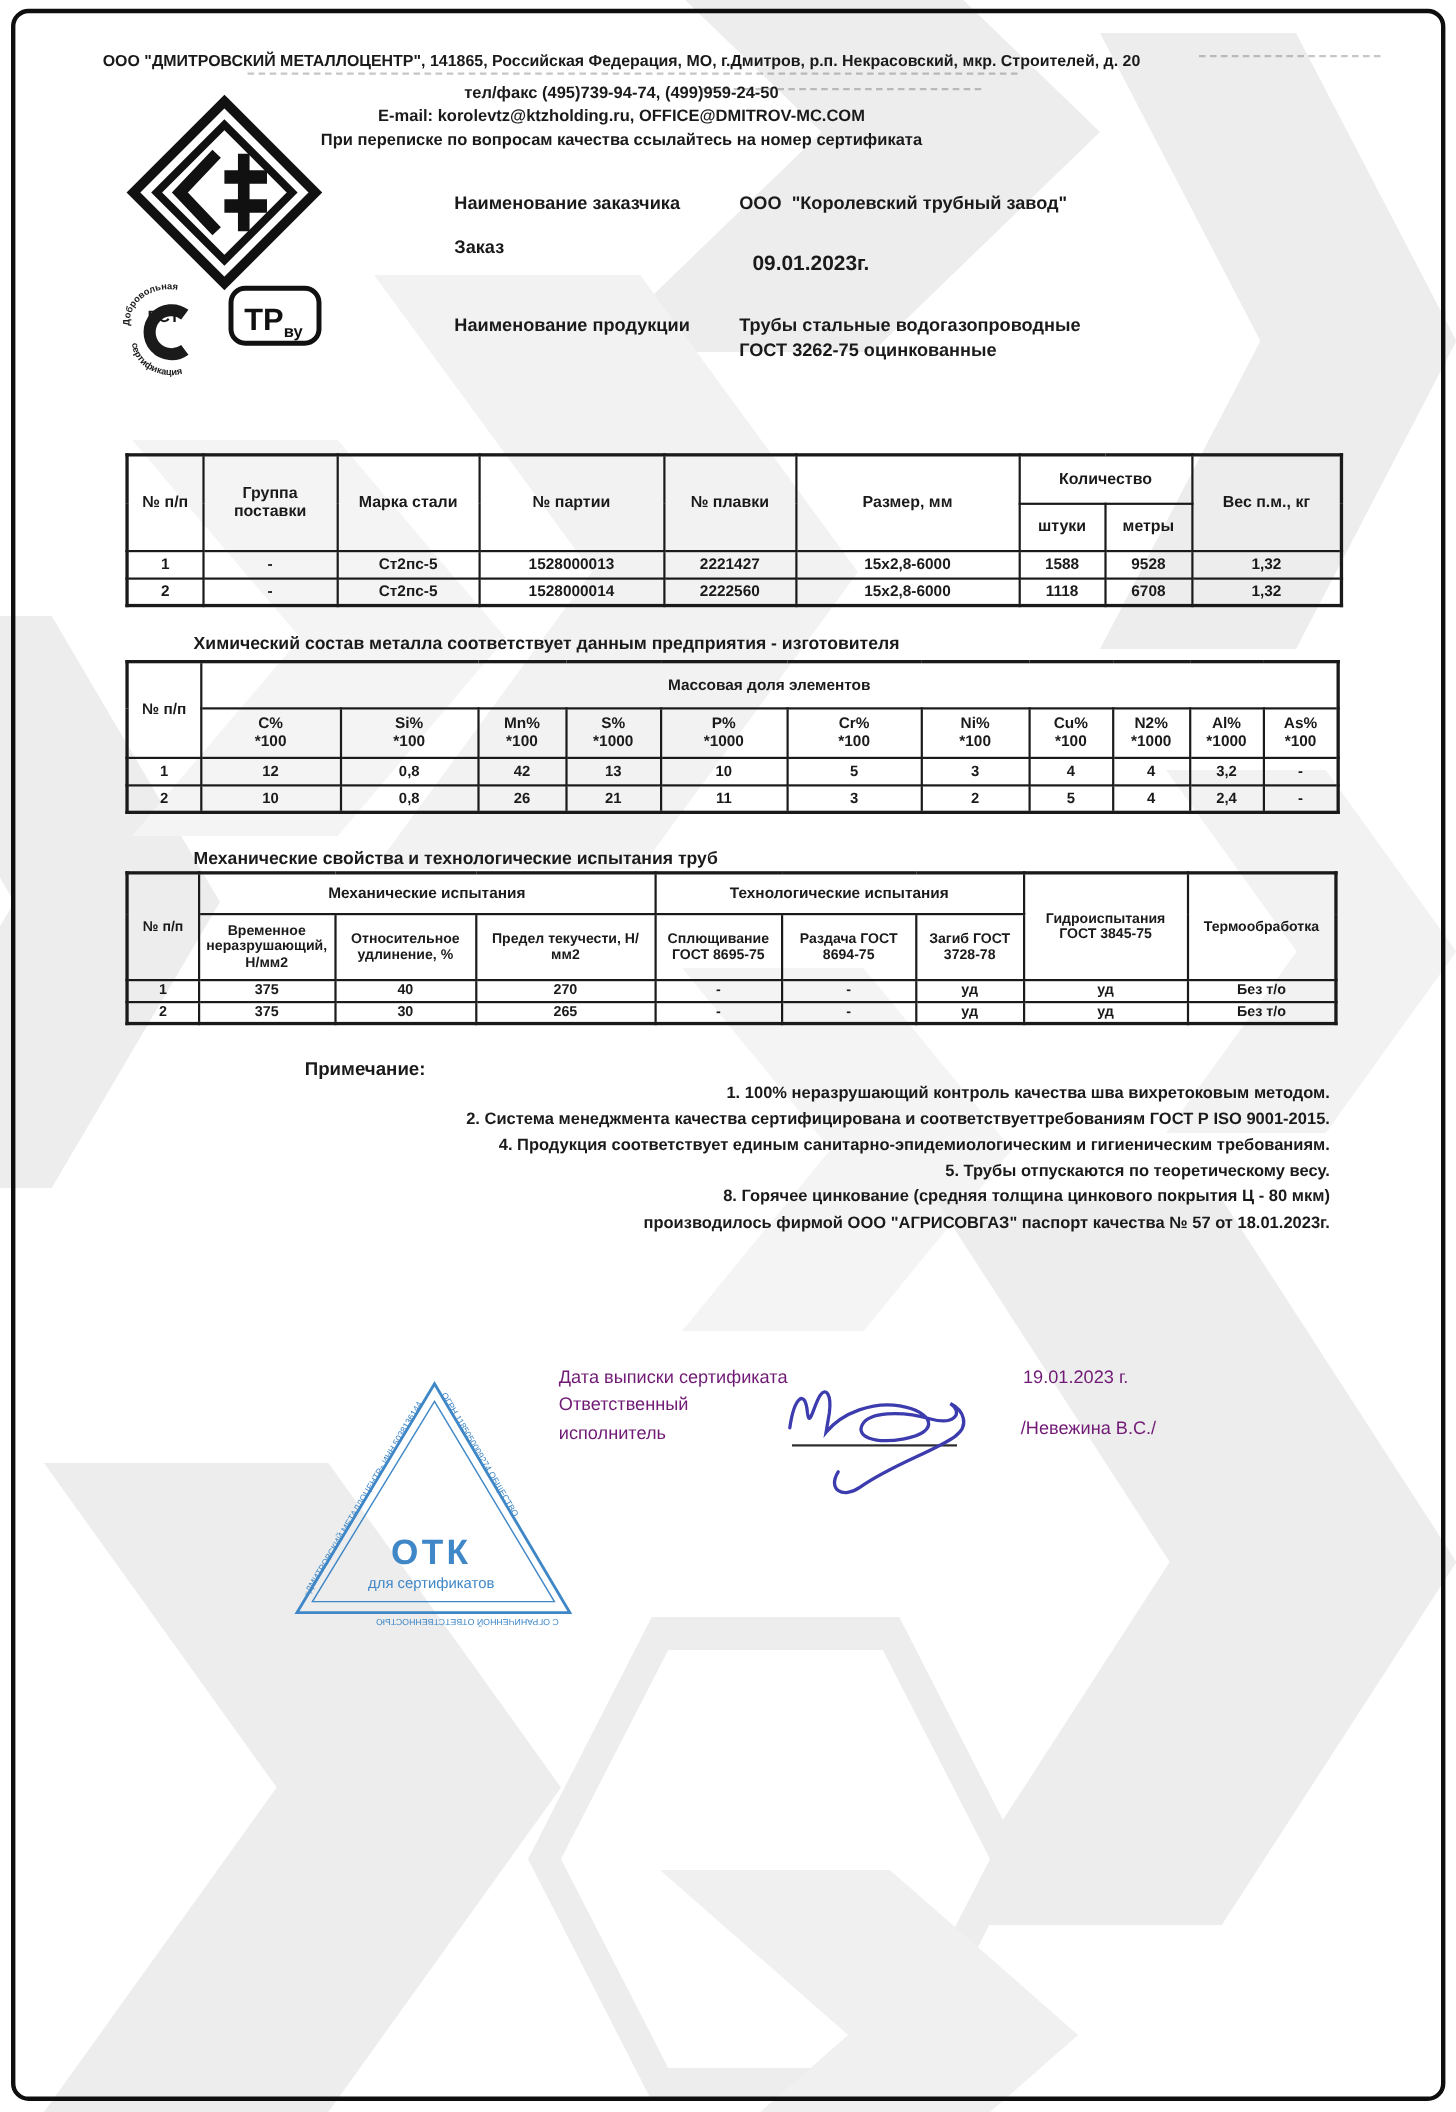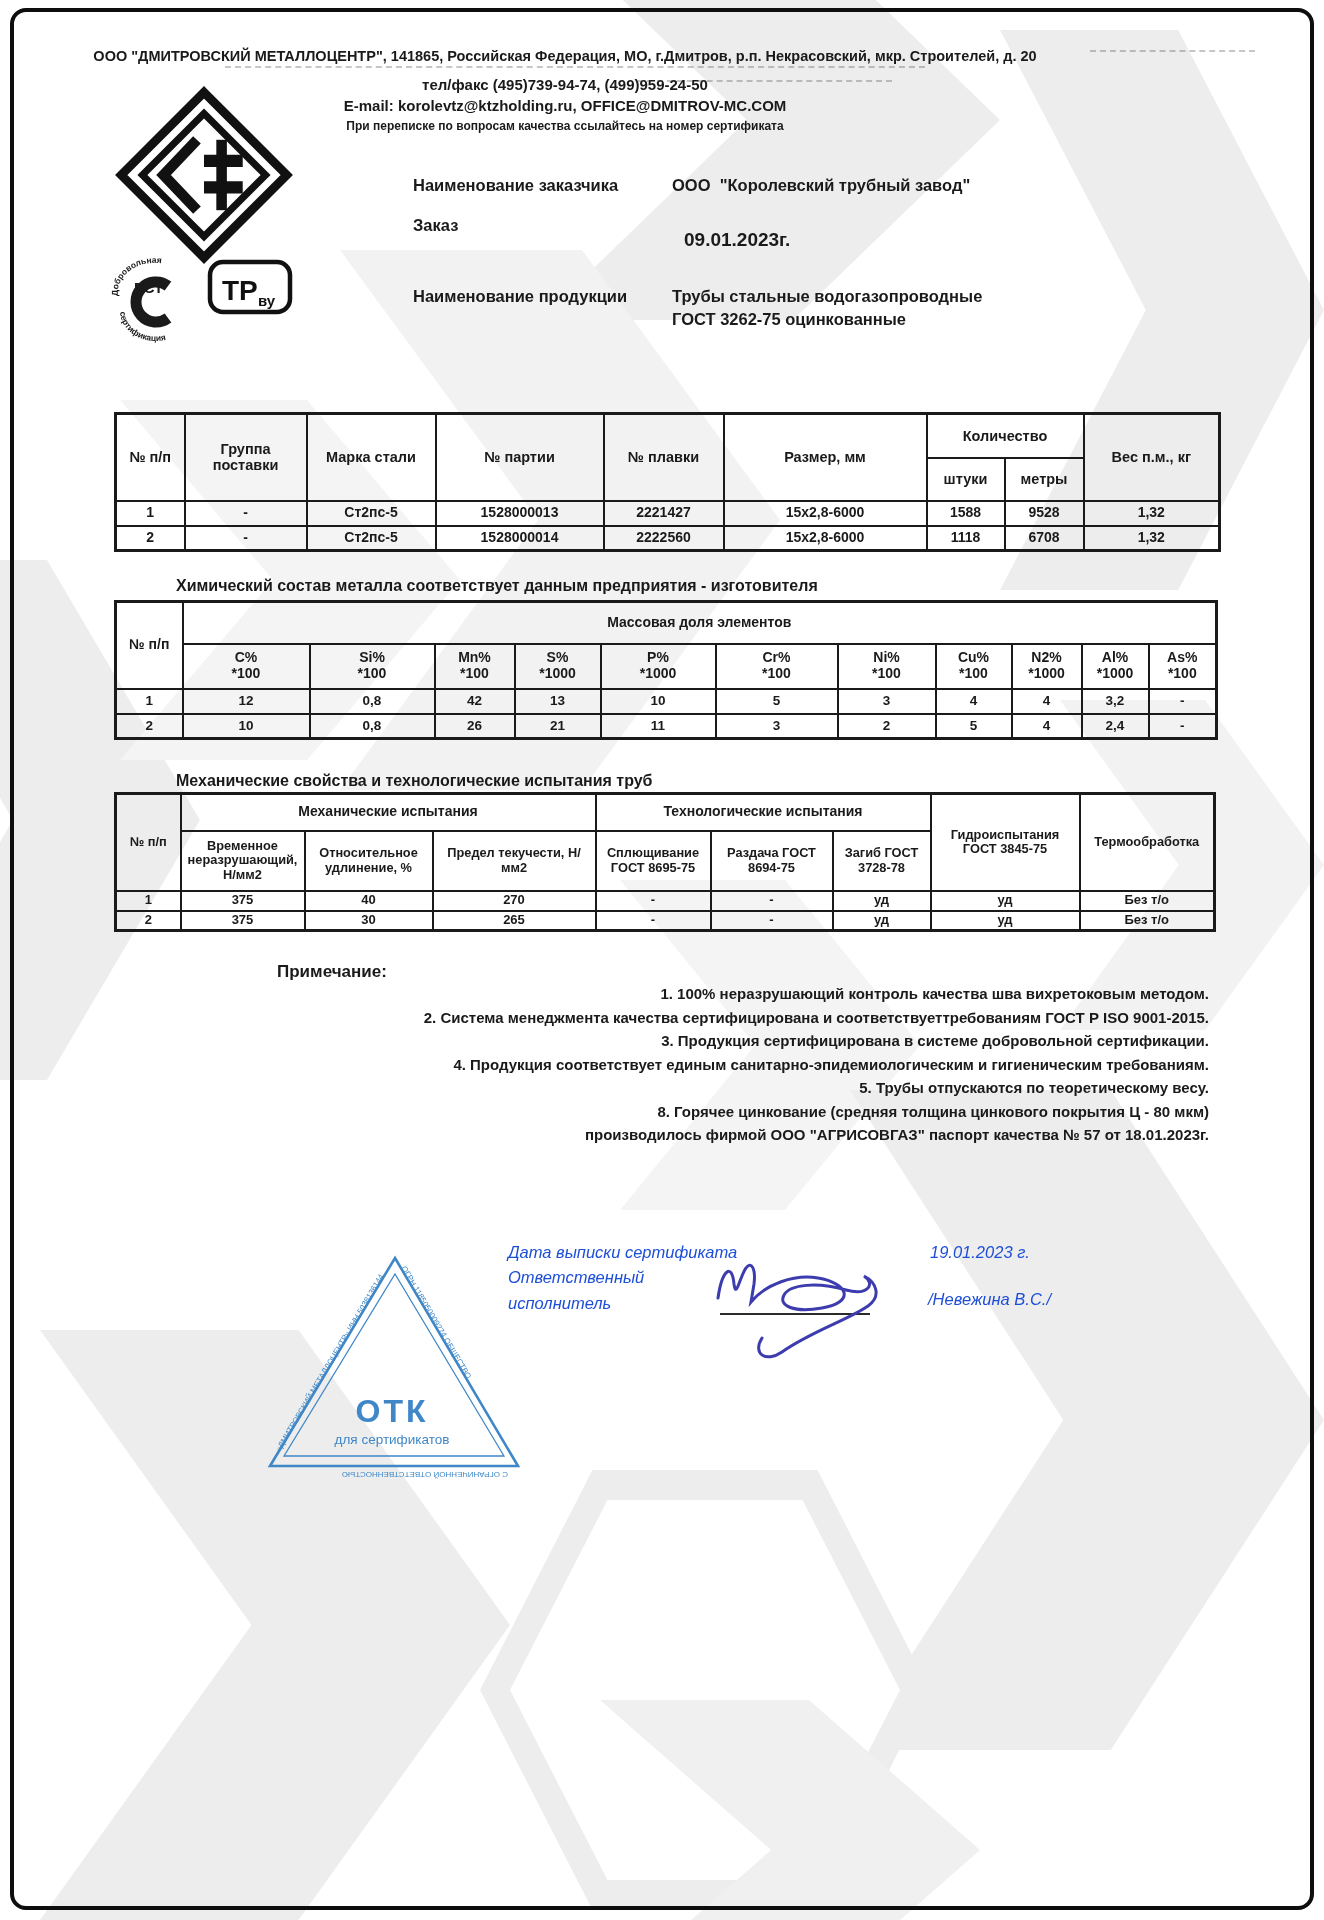--- a/index.html
+++ b/index.html
@@ -20,21 +20,21 @@
   .val{position:absolute;font-weight:700;font-size:16.5px;white-space:pre;}
   .t{position:absolute;border-collapse:collapse;table-layout:fixed;border:3px solid #1a1a1a;background:transparent;}
   .t th,.t td{border:2px solid #1a1a1a;text-align:center;vertical-align:middle;
               font-weight:700;padding:0 2px;line-height:1.12;}
   .t1 th{font-size:14.5px;} .t1 td{font-size:14px;}
   .t2 th{font-size:14px;}   .t2 td{font-size:13.5px;}
   .t3 th{font-size:12.8px;} .t3 td{font-size:13px;}
   .sheading{position:absolute;font-weight:700;font-size:16px;white-space:nowrap;}
   .notes{position:absolute;left:159px;top:985px;width:1050px;}
   .notes div{height:23.5px;font-weight:700;font-size:15px;white-space:nowrap;text-align:right;}
-  .ftext{position:absolute;font-size:16.5px;font-weight:400;color:#1d4ed8;white-space:nowrap;font-style:italic;}
+  .ftext{position:absolute;font-size:16.5px;font-weight:400;color:#701a75;white-space:nowrap;}
   .sig-line{position:absolute;left:720px;top:1313px;width:150px;height:2px;background:#2b2b2b;}
   svg{position:absolute;overflow:visible;}
 </style>
 </head>
 <body>
 
 <div class="page">
 
   <div class="wm" style="left:540px;top:-80px;width:460px;height:400px;background:#ededed;"></div>
   <div class="wm" style="left:1000px;top:30px;width:324px;height:560px;background:#ededed;"></div>
@@ -49,21 +49,21 @@
   <div class="hex" style="left:510px;top:1500px;width:390px;height:380px;background:#ffffff;"></div>
   <div class="wm" style="left:600px;top:1700px;width:380px;height:300px;background:#f0f0f0;"></div>
 
   <div class="frame"></div>
 
   <div class="content">
 
     <div class="hline" style="top:48px;font-size:14.5px;">ООО "ДМИТРОВСКИЙ МЕТАЛЛОЦЕНТР", 141865, Российская Федерация, МО, г.Дмитров, р.п. Некрасовский, мкр. Строителей, д. 20</div>
     <div class="hline" style="top:76px;font-size:15px;">тел/факс (495)739-94-74, (499)959-24-50</div>
     <div class="hline" style="top:97px;font-size:15px;">E-mail: korolevtz@ktzholding.ru, OFFICE@DMITROV-MC.COM</div>
-    <div class="hline" style="top:119px;font-size:12px;">При переписке по вопросам качества ссылайтесь на номер сертификата</div>
+    <div class="hline" style="top:119px;font-size:15px;">При переписке по вопросам качества ссылайтесь на номер сертификата</div>
     <div class="dashes" style="left:225px;top:66px;width:700px;"></div>
     <div class="dashes" style="left:1090px;top:50px;width:165px;"></div>
     <div class="dashes" style="left:637px;top:80px;width:255px;"></div>
 
     <svg style="left:116px;top:86px;" width="176" height="178" viewBox="0 0 100 100">
       <path d="M50 3 L97 50 L50 97 L3 50 Z" fill="none" stroke="#111" stroke-width="5"></path>
       <path d="M50 15 L85 50 L50 85 L15 50 Z" fill="none" stroke="#111" stroke-width="4"></path>
       <path d="M46 30 L27 50 L46 70" fill="none" stroke="#111" stroke-width="6"></path>
       <path d="M50 42 L72 42" stroke="#111" stroke-width="7"></path>
       <path d="M50 57 L72 57" stroke="#111" stroke-width="7"></path>
@@ -294,21 +294,20 @@
         <td>уд</td>
         <td>Без т/о</td>
       </tr>
     </tbody>
       </table>
 
     <div class="sheading" style="left:277px;top:962px;font-size:17px;">Примечание:</div>
     <div class="notes">
       <div>1. 100% неразрушающий контроль качества шва вихретоковым методом.</div>
       <div>2. Система менеджмента качества сертифицирована и соответствуеттребованиям ГОСТ Р ISO 9001-2015.</div>
-      <div>3. Продукция сертифицирована в системе добровольной сертификации.</div>
       <div>4. Продукция соответствует единым санитарно-эпидемиологическим и гигиеническим требованиям.</div>
       <div>5. Трубы отпускаются по теоретическому весу.</div>
       <div>8. Горячее цинкование (средняя толщина цинкового покрытия Ц - 80 мкм)</div>
       <div>производилось фирмой ООО "АГРИСОВГАЗ" паспорт качества № 57 от 18.01.2023г.</div>
     </div>
 
     <div class="ftext" style="left:508px;top:1243px;">Дата выписки сертификата</div>
     <div class="ftext" style="left:930px;top:1243px;">19.01.2023 г.</div>
     <div class="ftext" style="left:508px;top:1268px;">Ответственный</div>
     <div class="ftext" style="left:508px;top:1294px;">исполнитель</div>

